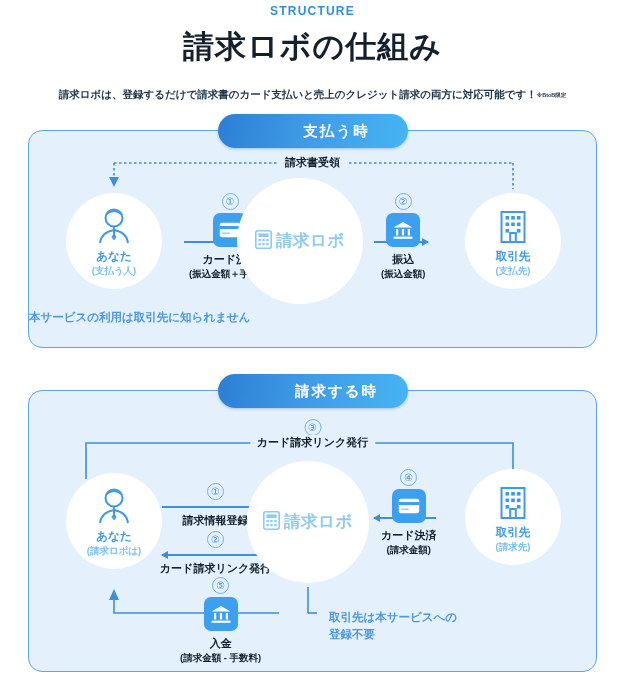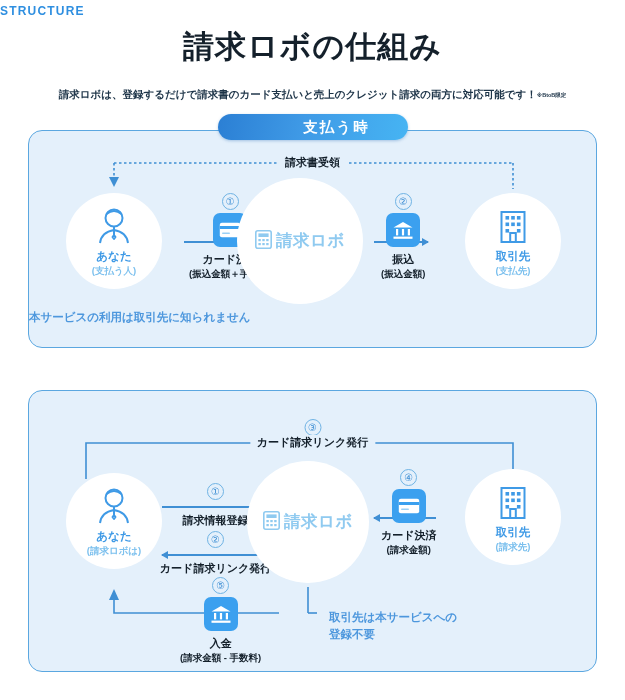--- a/index.html
+++ b/index.html
@@ -5,20 +5,21 @@
   * { box-sizing: border-box; margin: 0; padding: 0; }
   body {
     width: 625px; height: 700px;
     background: #ffffff;
     font-family: "Liberation Sans", "DejaVu Sans", sans-serif;
     overflow: hidden;
     position: relative;
   }
   
   .eyebrow {
+    text-align: center;
     color: #2f8fe0;
     font-size: 12px;
     font-weight: bold;
     letter-spacing: 1.2px;
     padding-top: 4px;
   }
   .page-title {
     text-align: center;
     color: #14202b;
     font-size: 31px;
@@ -43,21 +44,21 @@
     border: 1.5px solid #5ba7e0;
     border-radius: 14px;
   }
   #panel-pay  { top: 130px; height: 218px; }
   #panel-bill { top: 390px; height: 282px; }
 
   .panel-badge {
     position: absolute;
     top: -17px; left: 50%;
     transform: translateX(-50%);
-    width: 190px; height: 26px;
+    width: 190px; height: 34px;
     border-radius: 17px;
     background: linear-gradient(100deg, #2b7fd4 0%, #3f9ae6 45%, #46b4f3 100%);
     color: #ffffff;
     font-size: 14.5px; font-weight: bold;
     letter-spacing: 2px;
     display: flex; align-items: center; justify-content: center;
     box-shadow: 0 1px 3px rgba(40,110,180,.35);
     padding-left: 48px;
   }
 
@@ -242,20 +243,21 @@
       </svg>
     </div>
     <div class="n-main">取引先</div>
     <div class="n-sub">(支払先)</div>
   </div>
 
   <div class="note" style="left:0;right:0;top:178px;">本サービスの利用は取引先に知られません</div>
 </div>
 
 <div class="panel" id="panel-bill">
+  <div class="panel-badge">請求する時</div>
 
   <svg class="overlay" width="569" height="282">
     <path d="M57,88 L57,52 L484,52 L484,84" stroke="#3f8fd4" stroke-width="1.6" fill="none"></path>
     <polygon points="484,92 479,81 489,81" fill="#3f8fd4"></polygon>
   </svg>
   <div class="step-num" style="position:absolute;left:50%;top:28px;transform:translateX(-50%);">③</div>
   <div class="dot-label" style="left:50%;top:44px;transform:translateX(-50%);">カード請求リンク発行</div>
 
   <div class="node" style="left:37px;top:82px;">
     <div class="glyph">

